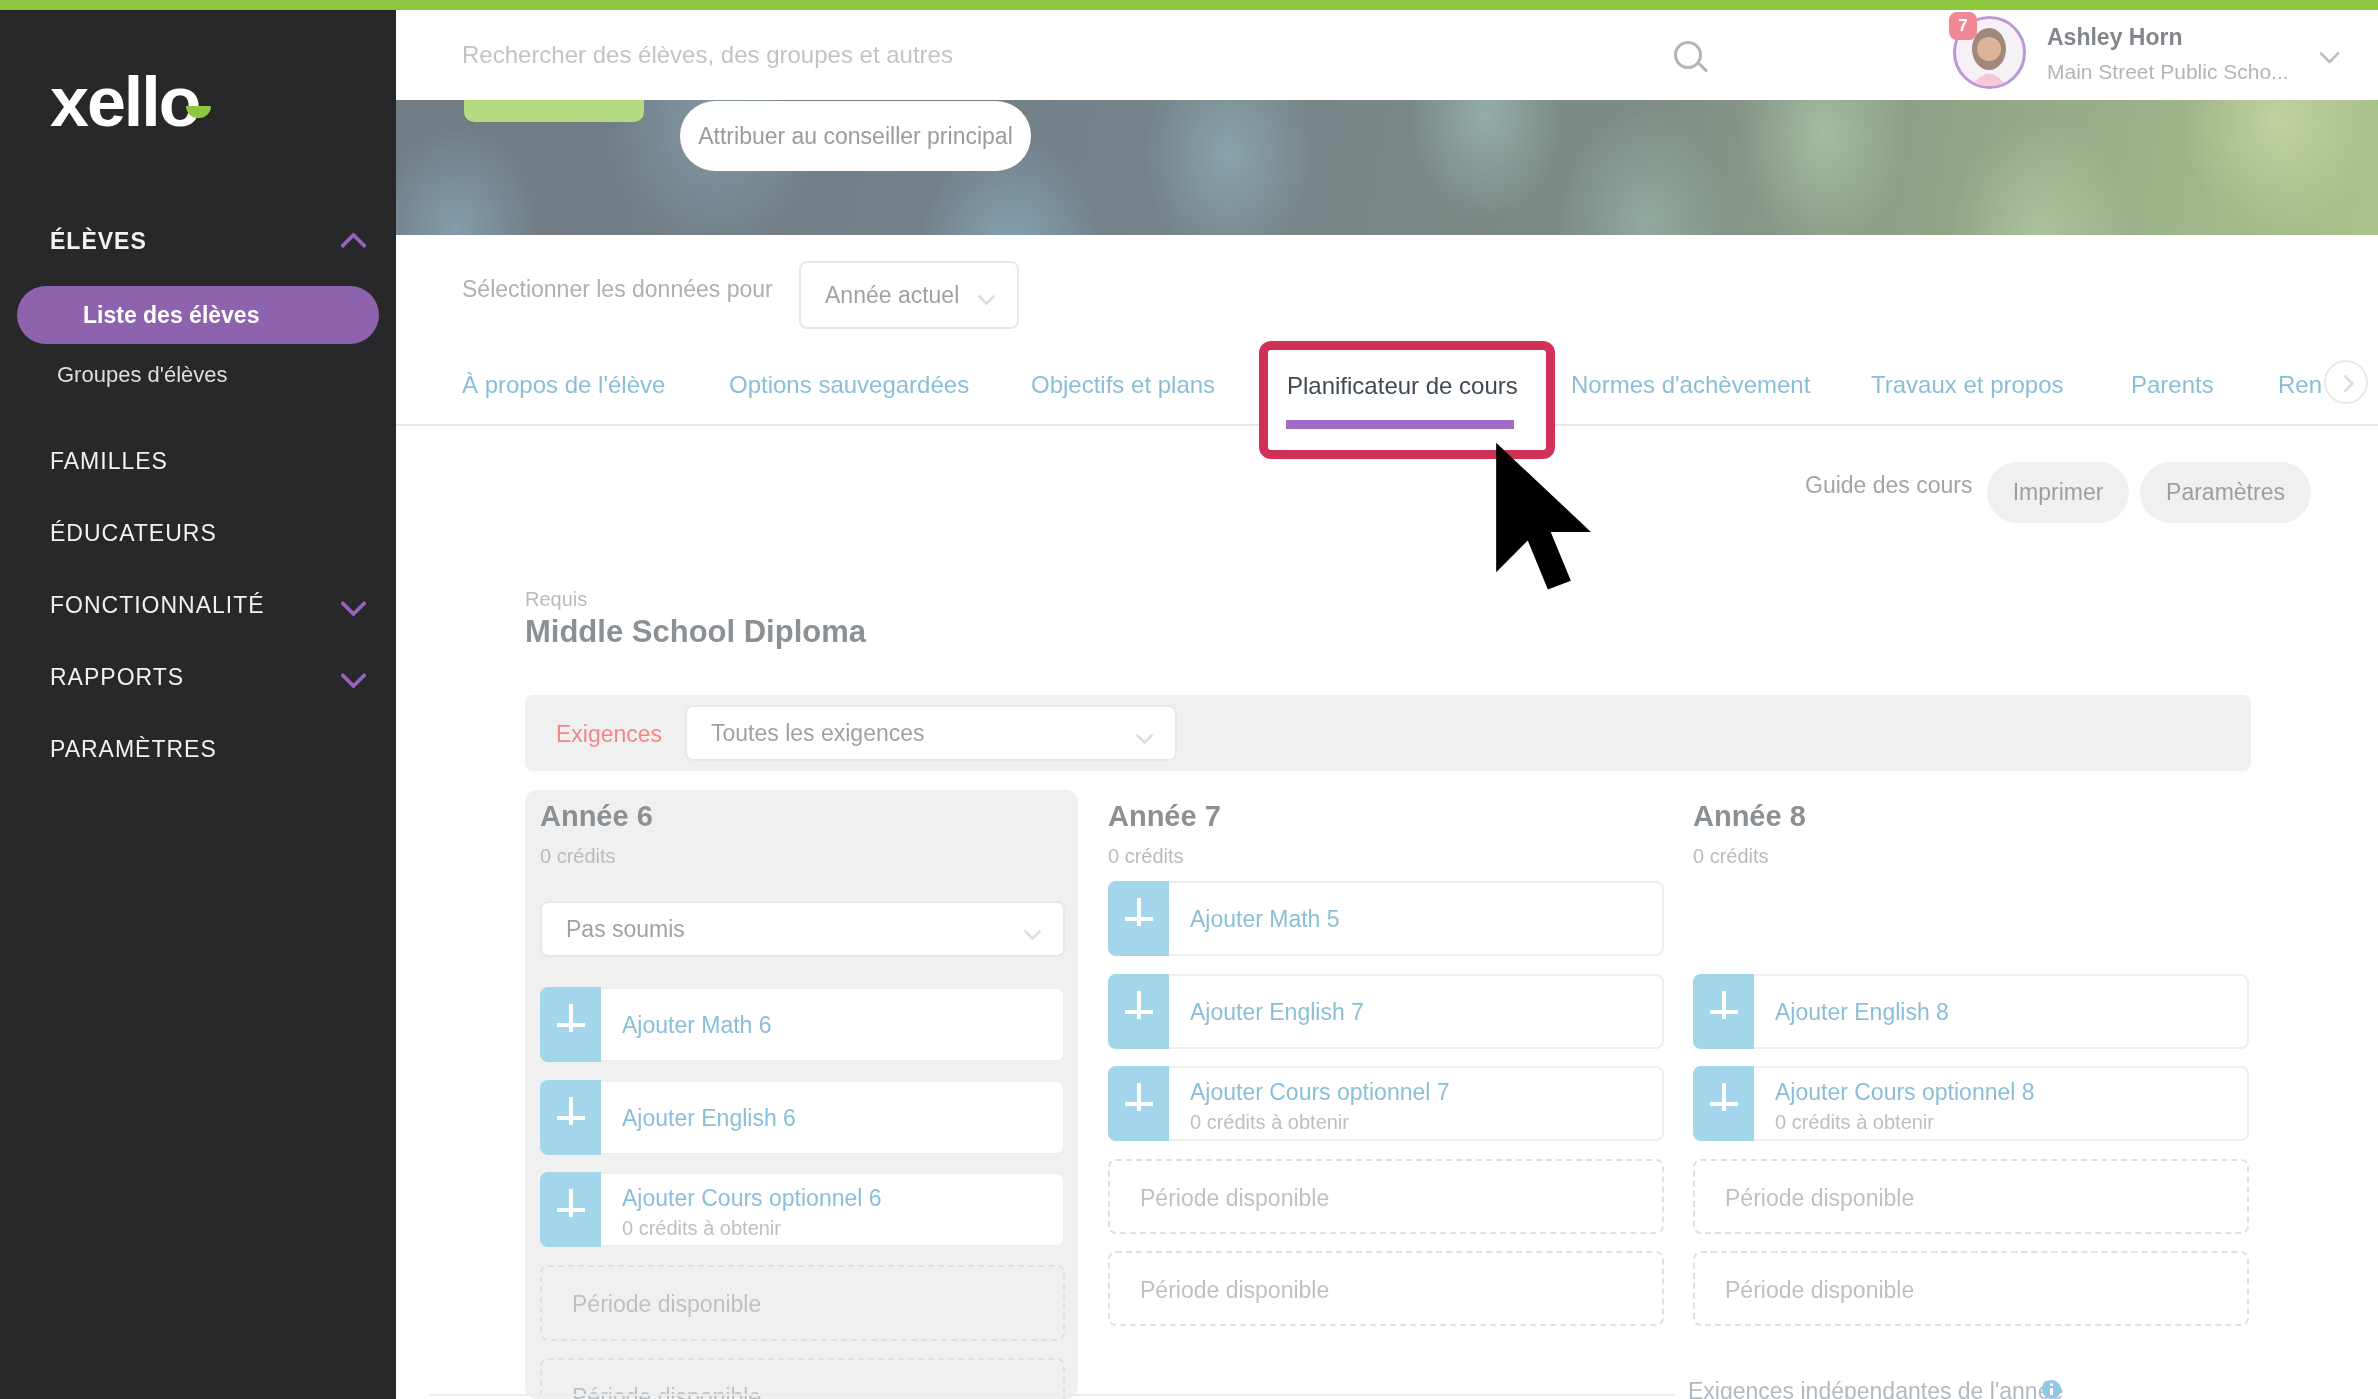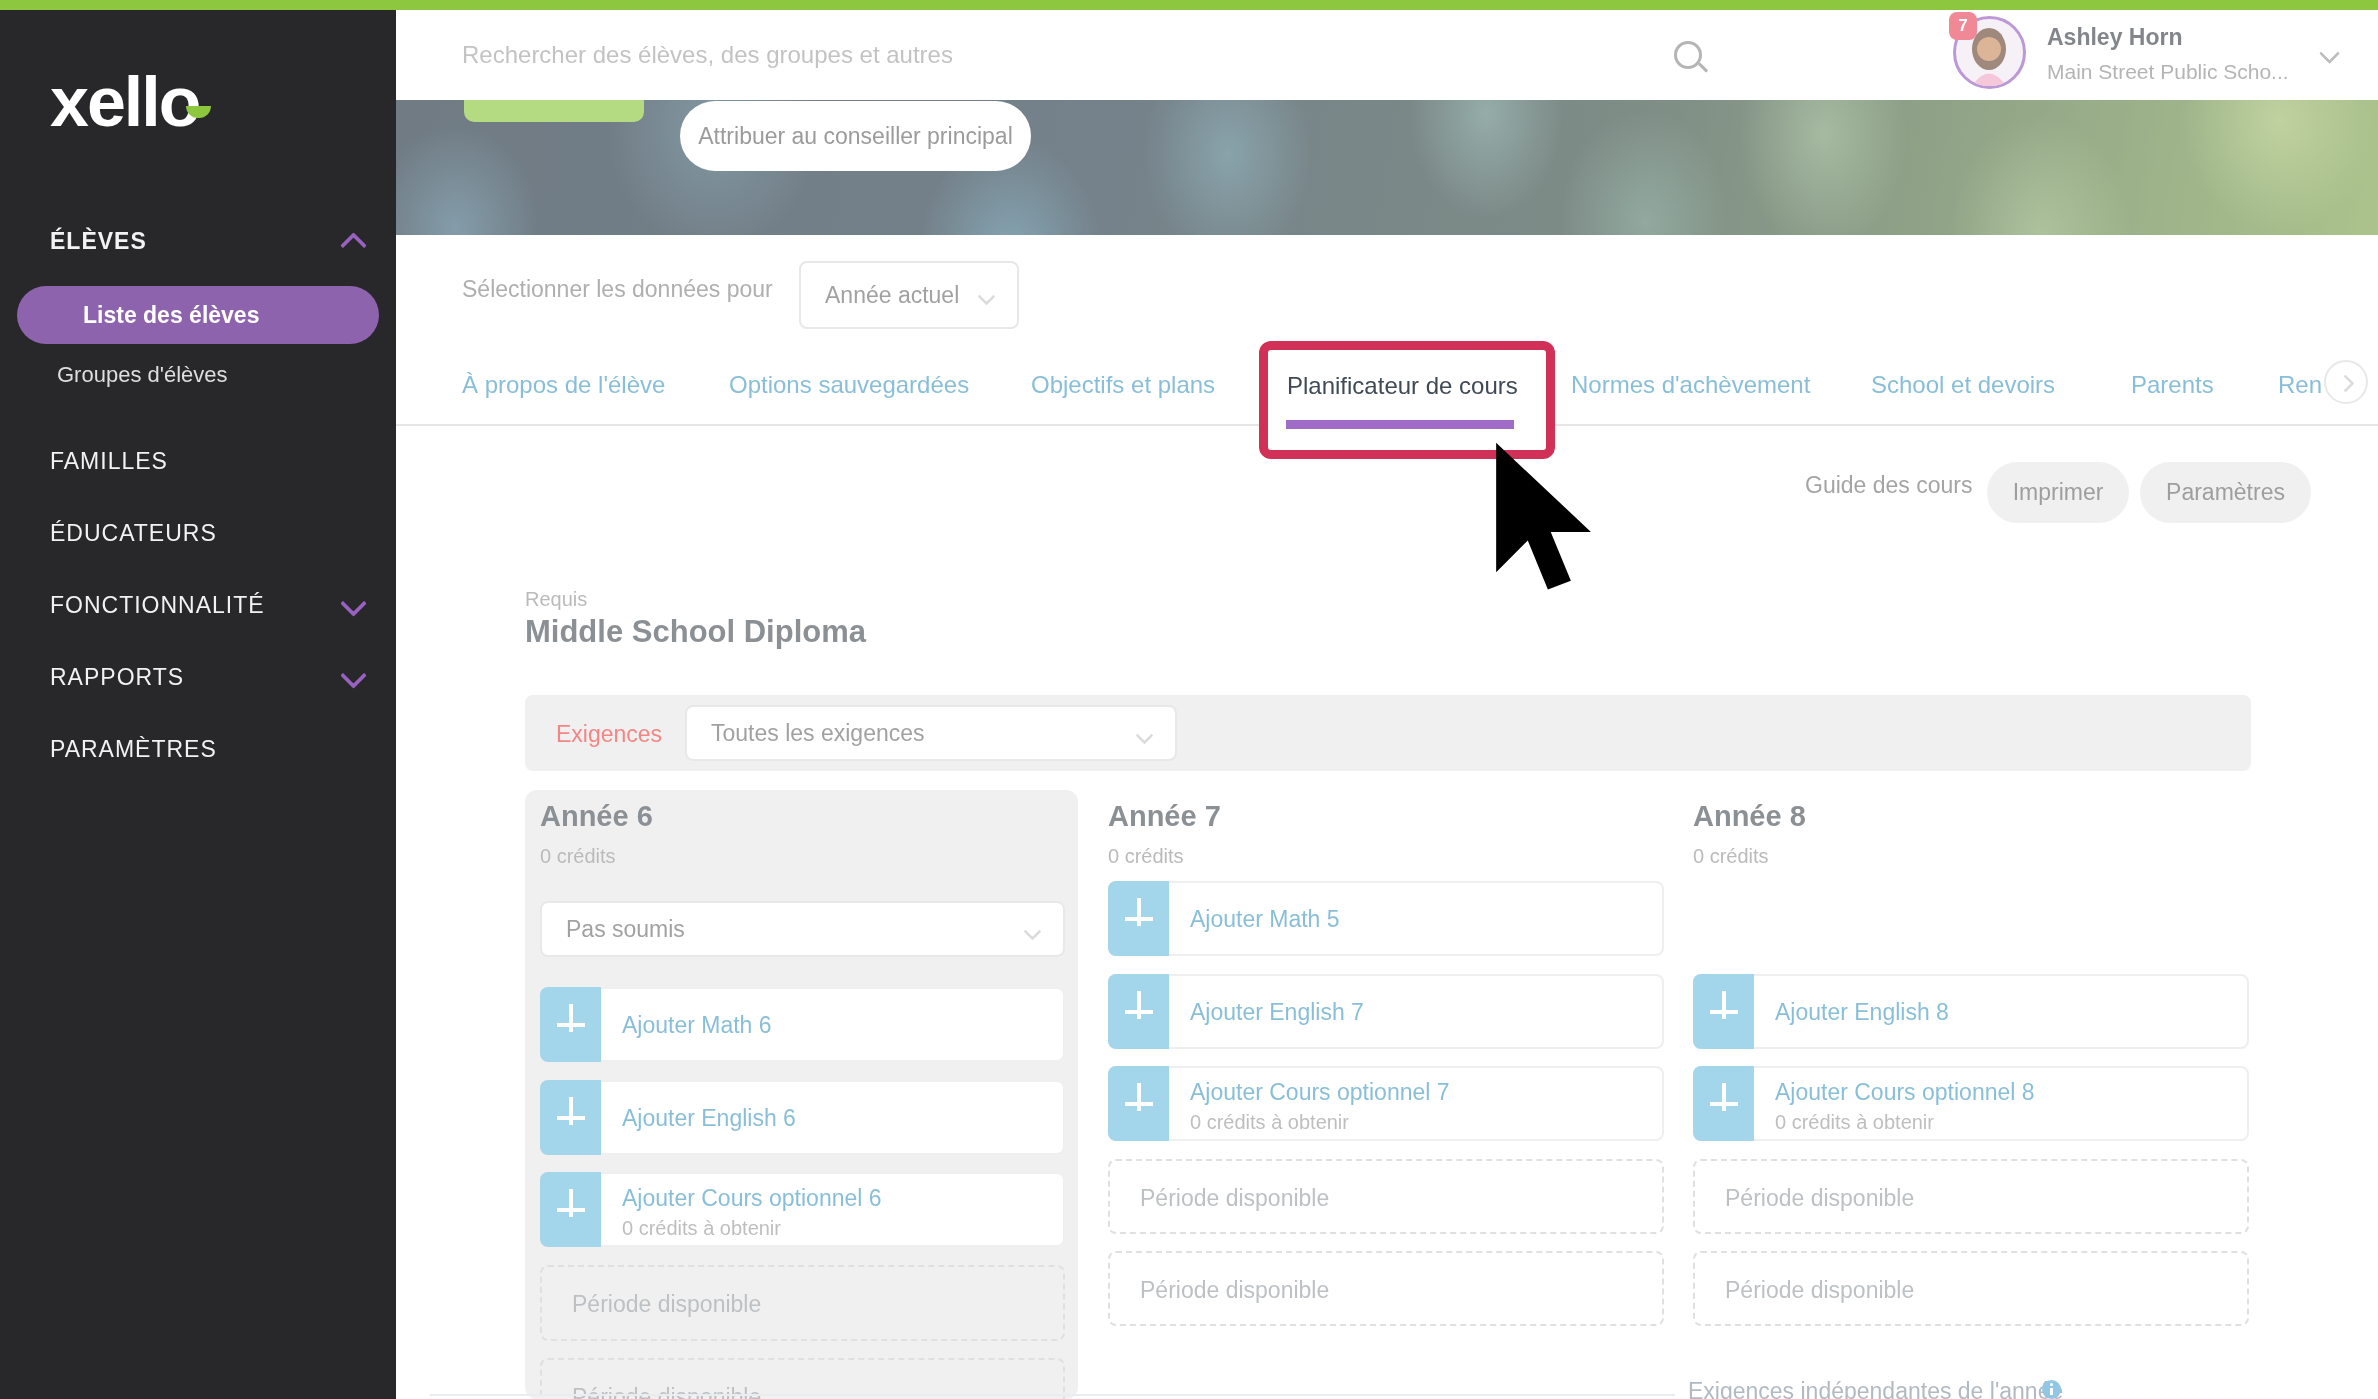--- a/index.html
+++ b/index.html
@@ -148,21 +148,21 @@
   <div class="abs selectbox" style="left:799px;top:261px;width:220px;height:68px;">
     <span class="val">Année actuel</span>
     <span class="caret chev lite down"></span>
   </div>
 
   <div class="abs tabline"></div>
   <div class="abs tab" style="left:462px;top:371px;">À propos de l'élève</div>
   <div class="abs tab" style="left:729px;top:371px;">Options sauvegardées</div>
   <div class="abs tab" style="left:1031px;top:371px;">Objectifs et plans</div>
   <div class="abs tab" style="left:1571px;top:371px;">Normes d'achèvement</div>
-  <div class="abs tab" style="left:1871px;top:371px;">School et devoirs</div>
+  <div class="abs tab" style="left:1871px;top:371px;">Travaux et propos</div>
   <div class="abs tab" style="left:2131px;top:371px;">Parents</div>
   <div class="abs tab" style="left:2278px;top:371px;">Ren</div>
   <div class="abs scrollbtn">
     <span class="chev lite right"></span>
   </div>
 
   <div class="abs linkblue" style="left:1805px;top:472px;">Guide des cours</div>
   <div class="abs pillbtn" style="left:1987px;top:462px;width:142px;">Imprimer</div>
   <div class="abs pillbtn" style="left:2140px;top:462px;width:171px;">Paramètres</div>
 

